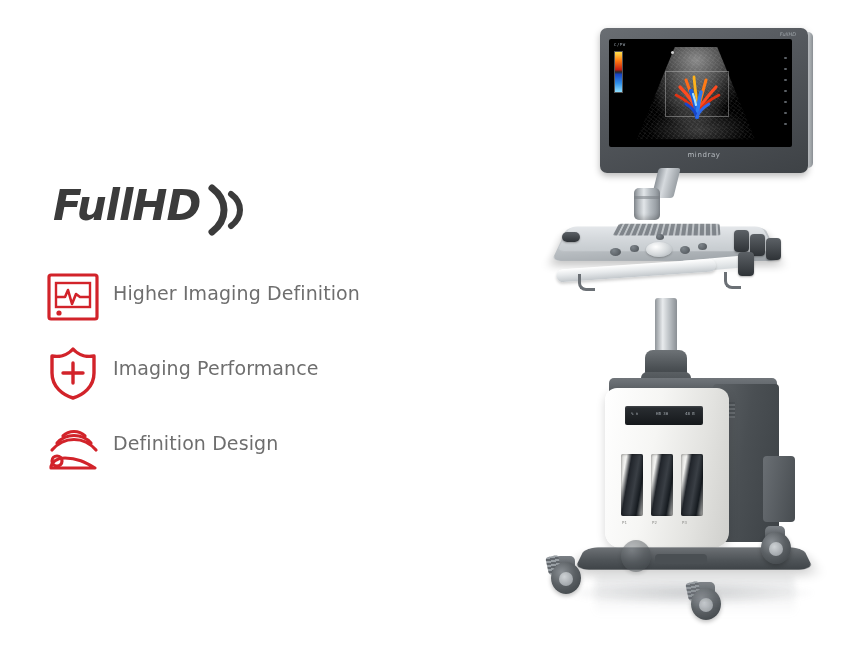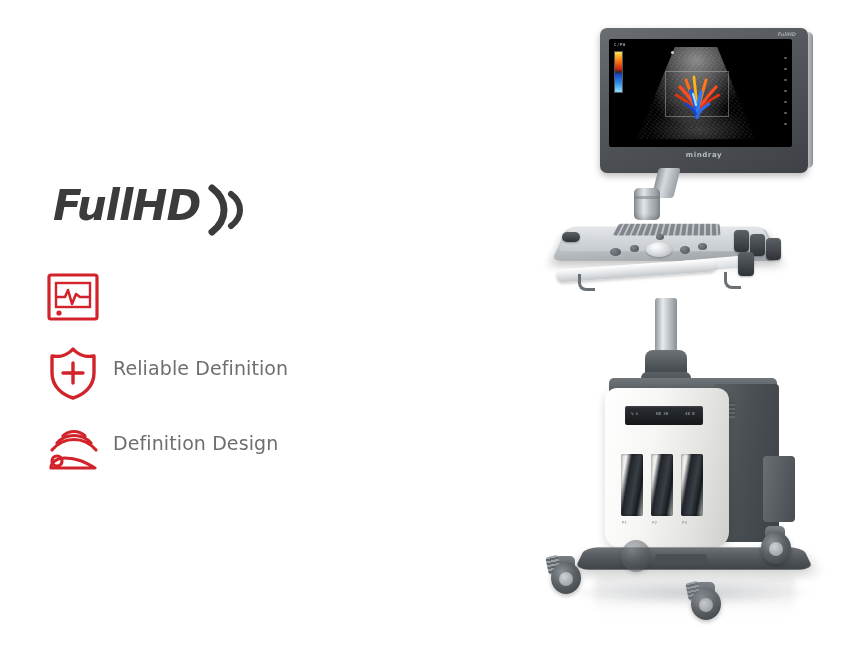--- a/index.html
+++ b/index.html
@@ -28,21 +28,21 @@
   .feat-label{
     position:absolute;left:68px;top:12px;
     font-family:"DejaVu Sans",sans-serif;
     font-size:19px;color:#6e6e6e;white-space:nowrap;letter-spacing:.1px;
   }
 
   
   .machine{position:absolute;left:505px;top:20px;width:330px;height:620px;}
 
   
-  .monitor{position:absolute;left:95px;top:8px;width:208px;height:145px;font-weight:bold;}
+  .monitor{position:absolute;left:95px;top:8px;width:208px;height:145px;}
   .mon-shell{
     position:absolute;left:0;top:0;width:208px;height:145px;border-radius:7px;
     background:linear-gradient(160deg,#6a6e73 0%,#54585d 40%,#3e4246 100%);
     box-shadow:0 3px 7px rgba(0,0,0,.28);
   }
   .mon-edge{
     position:absolute;right:-5px;top:4px;width:10px;height:136px;border-radius:5px;
     background:linear-gradient(90deg,#9aa0a5,#d9dde0 45%,#8b9196);
   }
   .mon-screen{
@@ -242,29 +242,30 @@
 
     <div class="features">
 
       <div class="feature-row">
         <svg class="feat-icon" viewBox="0 0 56 56">
           <rect x="4" y="5" width="48" height="44" rx="2" fill="none" stroke="#D2232A" stroke-width="3.2"></rect>
           <rect x="11" y="13" width="34" height="24" fill="none" stroke="#D2232A" stroke-width="2.4"></rect>
           <polyline points="12,27 20,27 23,20 27,34 31,24 35,27 44,27" fill="none" stroke="#D2232A" stroke-width="2.6" stroke-linejoin="round" stroke-linecap="round"></polyline>
           <circle cx="14" cy="43" r="2.6" fill="#D2232A"></circle>
         </svg>
+        <div class="feat-label">Higher Imaging Definition</div>
       </div>
 
       <div class="feature-row">
         <svg class="feat-icon" viewBox="0 0 56 56">
           <path d="M28 4 C34 11, 43 12, 49 11 L49 28 C49 42, 38 50, 28 53 C18 50, 7 42, 7 28 L7 11 C13 12, 22 11, 28 4 Z" fill="none" stroke="#D2232A" stroke-width="3.4" stroke-linejoin="round"></path>
           <line x1="28" y1="18" x2="28" y2="38" stroke="#D2232A" stroke-width="3.4" stroke-linecap="round"></line>
           <line x1="18" y1="28" x2="38" y2="28" stroke="#D2232A" stroke-width="3.4" stroke-linecap="round"></line>
         </svg>
-        <div class="feat-label">Reliable Definition</div>
+        <div class="feat-label">Imaging Performance</div>
       </div>
 
       <div class="feature-row">
         <svg class="feat-icon" viewBox="0 0 56 56">
           <path d="M18 16 C24 10, 34 10, 40 16" fill="none" stroke="#D2232A" stroke-width="3.2" stroke-linecap="round"></path>
           <path d="M12 23 C21 13, 37 13, 46 23" fill="none" stroke="#D2232A" stroke-width="3.2" stroke-linecap="round"></path>
           <path d="M7 30 C19 16, 39 16, 51 30" fill="none" stroke="#D2232A" stroke-width="3.2" stroke-linecap="round"></path>
           <path d="M6 48 C6 42, 12 38, 20 38 C32 38, 40 42, 50 48 Z" fill="none" stroke="#D2232A" stroke-width="3.2" stroke-linejoin="round"></path>
           <circle cx="12" cy="41" r="5" fill="none" stroke="#D2232A" stroke-width="3.2"></circle>
         </svg>

